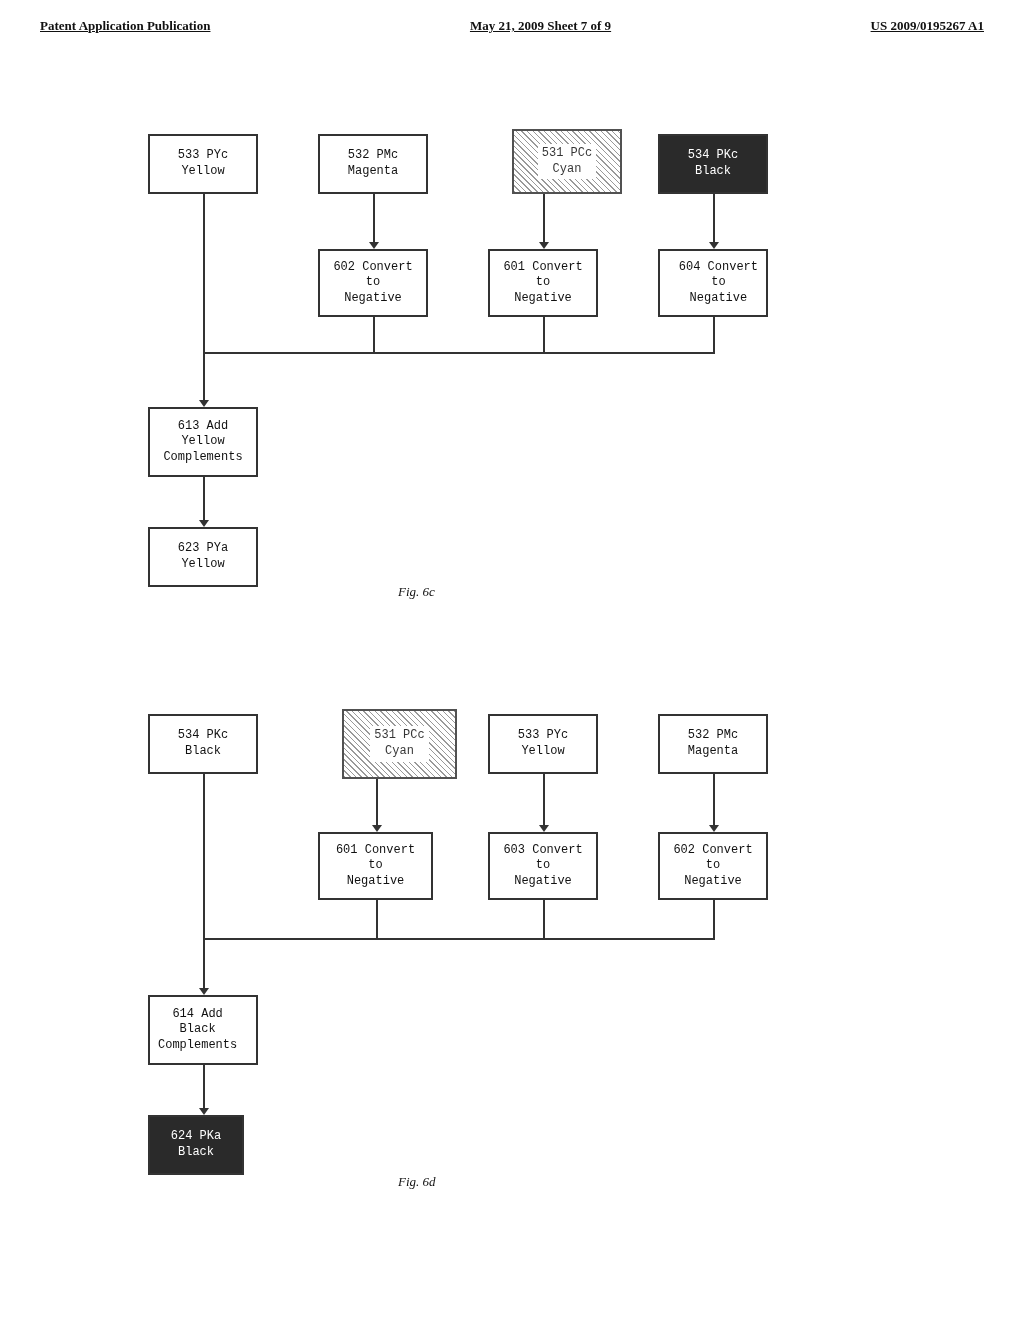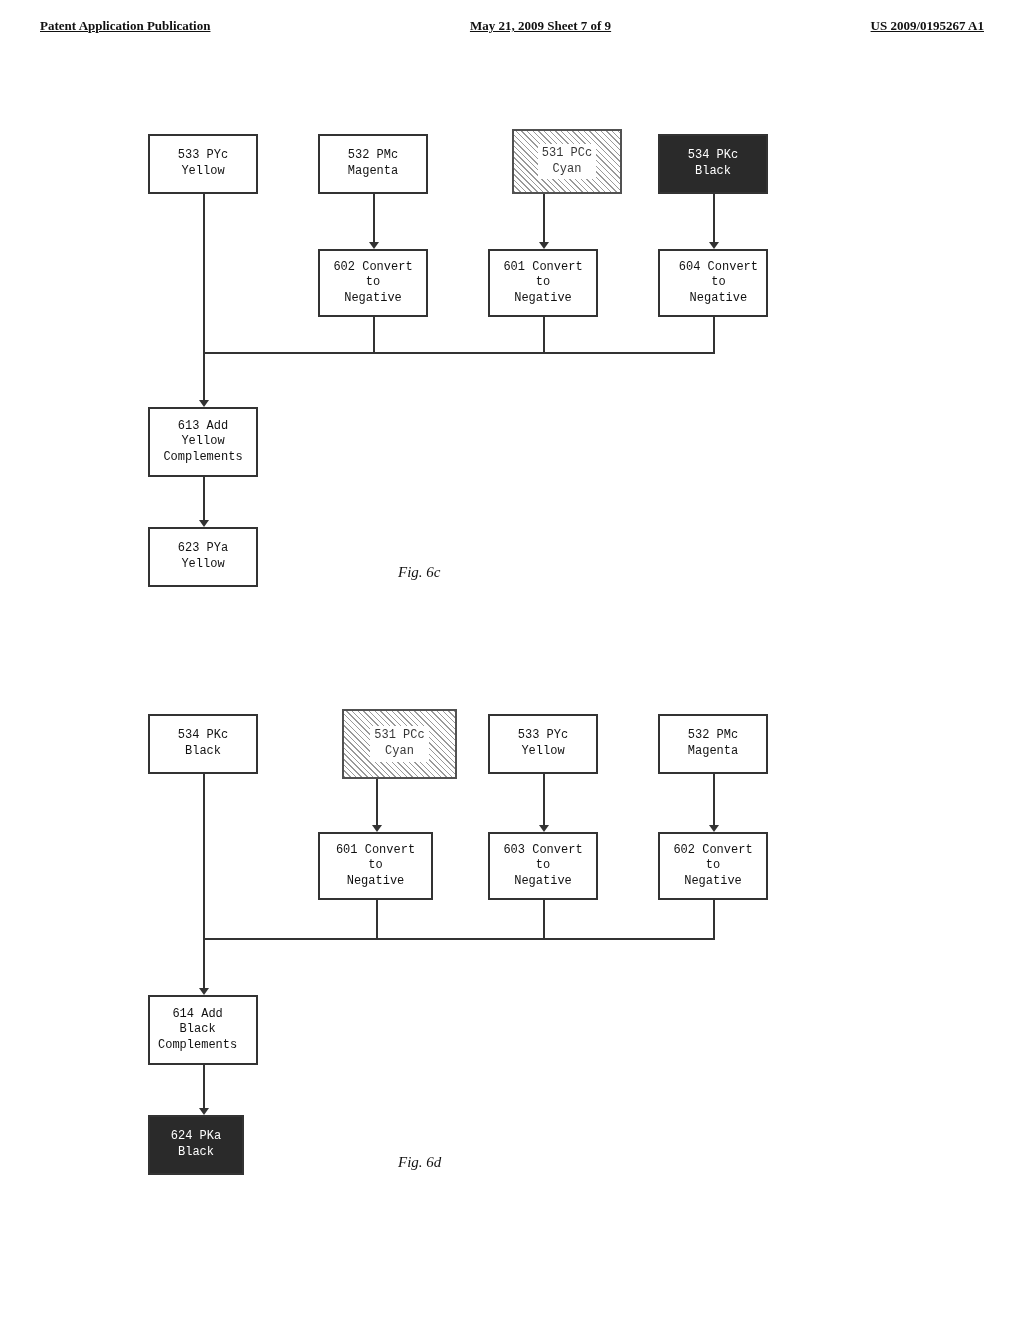--- a/index.html
+++ b/index.html
@@ -59,23 +59,24 @@
     }
 
     
     .line {
       position: absolute;
       background: #333;
     }
 
     .fig-label {
       position: absolute;
-      font-size: 15px;
+      font-size: 13px;
       font-style: italic;
       font-family: 'Times New Roman', serif;
+      margin-top: 20px;
     }
 
     .section {
       position: relative;
       width: 100%;
     }
 
     
     #fig6c {
       height: 560px;

